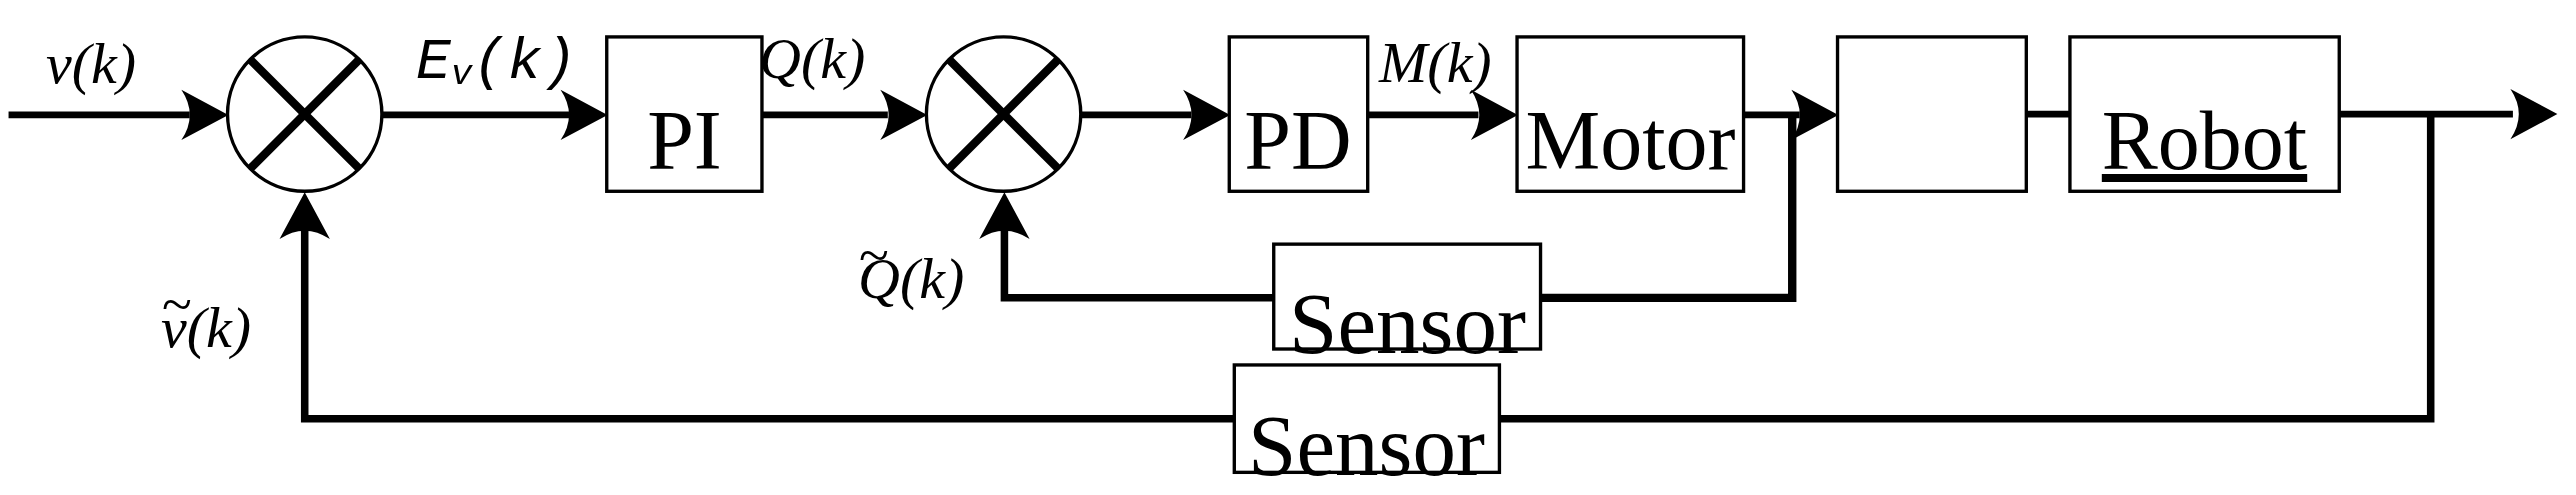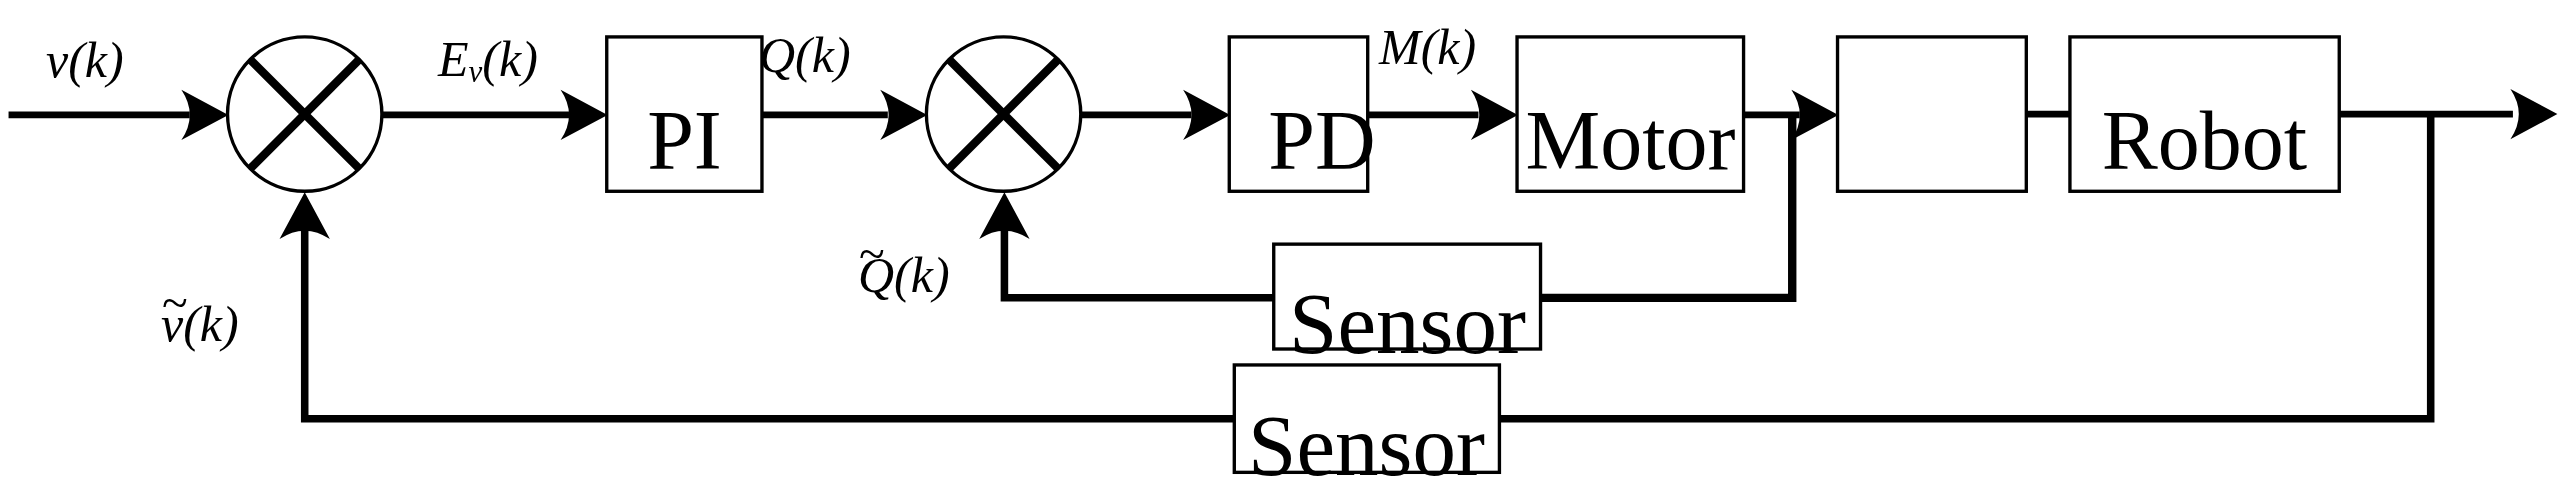--- a/index.html
+++ b/index.html
@@ -8,21 +8,21 @@
     width:2576px;height:495px;
     background:#ffffff;
     font-family:"Liberation Serif","DejaVu Serif",serif;
     overflow:hidden;
   }
   .canvas svg{position:absolute;left:0;top:0;}
   
   .mlabel{
     position:absolute;
     font-style:italic;
-    font-size:50px;
+    font-size:58px;
     line-height:1;
     color:#000;
     white-space:nowrap;
   }
   .mlabel .wrap{position:relative;display:inline-block;}
   .mlabel .tilde{
     position:absolute;
     top:-0.40em;
     left:0.02em;
     font-style:normal;
@@ -94,48 +94,48 @@
     <path d="M2191 137 L2135 107 Q2155 137 2135 167 Z" fill="#000"></path>
     <path d="M3048 136 L2992 106 Q3012 136 2992 166 Z" fill="#000"></path>
     <path d="M1197 229 L1167 285 Q1197 265 1227 285 Z" fill="#000"></path>
     <path d="M363 229 L333 285 Q363 265 393 285 Z" fill="#000"></path>
   </svg>
 
   <div class="mlabel" style="left:46px;top:35px;">
     <span>v(k)</span>
   </div>
 
-  <div class="mlabel" style="left:438px;top:34px;">
+  <div class="mlabel" style="left:416px;top:34px;font-family:Liberation Mono, monospace;">
     <span>E</span><sub>v</sub><span>(k)</span>
   </div>
 
   <div class="mlabel" style="left:759px;top:30px;">
     <span>Q(k)</span>
   </div>
 
 
-  <div class="mlabel" style="left:1379px;top:22px;">
+  <div class="mlabel" style="left:1379px;top:34px;">
     <span>M(k)</span>
   </div>
 
   <div class="mlabel" style="left:858px;top:250px;">
     <span class="wrap"><span class="tilde">~</span><span>Q(k)</span></span>
   </div>
 
   <div class="mlabel" style="left:161px;top:299px;">
     <span class="wrap"><span class="tilde">~</span><span>v(k)</span></span>
   </div>
 
   <div class="blk" style="left:607px;top:37px;width:155px;height:154px;">PI</div>
 
-  <div class="blk" style="left:1229px;top:37px;width:138px;height:154px;padding-left:24px;">PD</div>
+  <div class="blk" style="left:1229px;top:37px;width:138px;height:154px;">PD</div>
 
   <div class="blk" style="left:1517px;top:37px;width:227px;height:154px;">Motor</div>
 
 
-  <div class="blk" style="left:2070px;top:37px;width:269px;height:154px;">Robot</div>
+  <div class="blk" style="left:2070px;top:37px;width:269px;height:154px;text-decoration:underline;">Robot</div>
 
   <div class="blk" style="left:1274px;top:244px;width:267px;height:105px;font-size:87px;">Sensor</div>
 
   <div class="blk" style="left:1234px;top:365px;width:265px;height:107px;font-size:87px;">Sensor</div>
 
 </div>
 
 
 </body></html>

